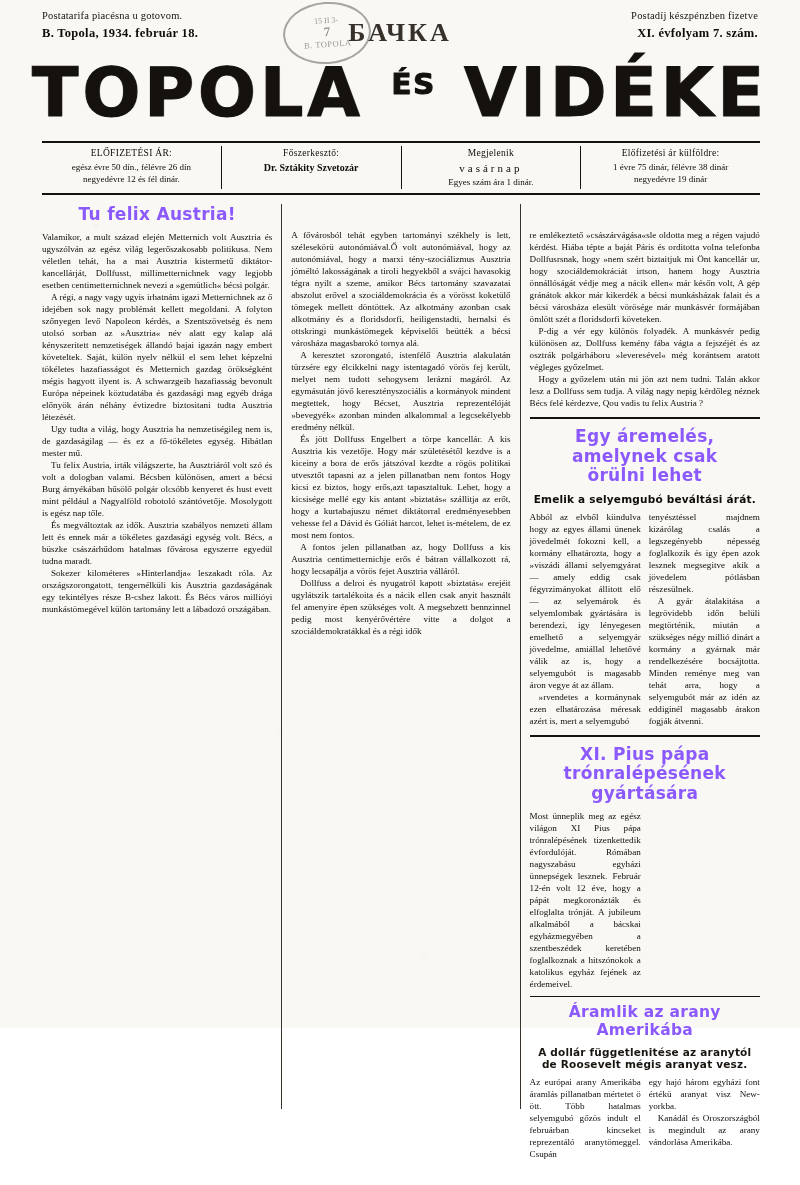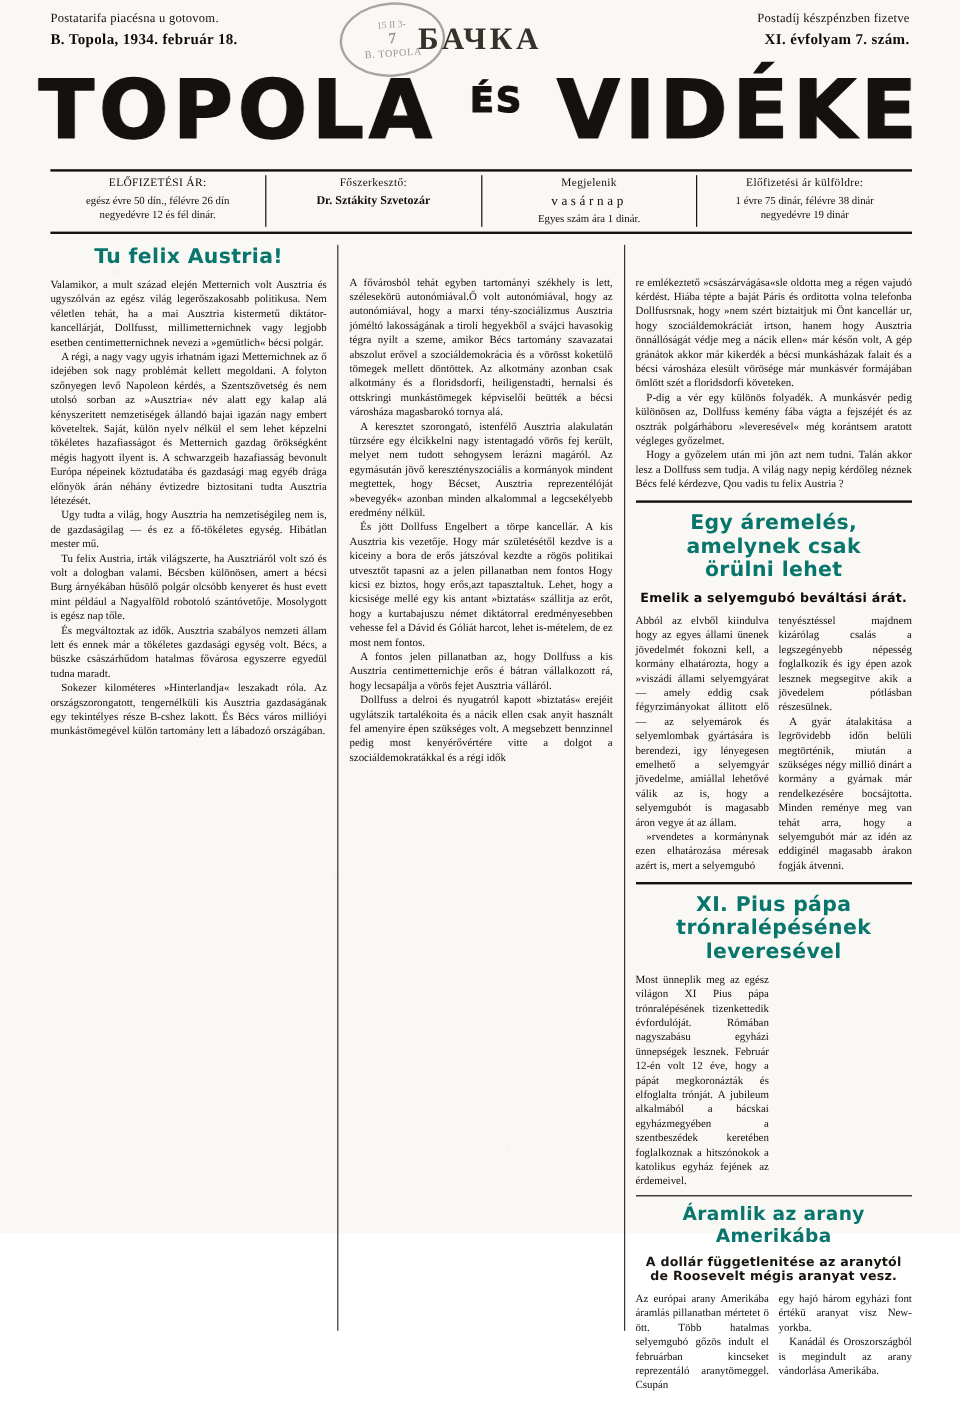--- a/index.html
+++ b/index.html
@@ -158,21 +158,21 @@
   .col.c3 { padding-right: 0; }
   .col.c2 { border-left: 1px solid #3c3730; border-right: 1px solid #3c3730; }
 
   .art-title {
     text-align: center;
     font-family: "DejaVu Sans", sans-serif;
     font-weight: bold;
     font-size: 17px;
     letter-spacing: .3px;
     margin: 0 0 7px 0;
-    color: #0f766e;
+    color: #8b5cf6;
   }
   .art-title.two-line { line-height: 1.15; }
   .art-sub {
     text-align: center;
     font-family: "DejaVu Sans", sans-serif;
     font-weight: bold;
     font-size: 10.5px;
     margin: 3px 0 6px 0;
     letter-spacing: .2px;
   }
@@ -302,21 +302,21 @@
         <div class="sub">
           <p class="tx">tenyésztéssel majdnem kizárólag csalás a legszegényebb népesség foglalkozik és igy épen azok lesznek megsegitve akik a jövedelem pótlásban részesülnek.</p>
           <p class="tx">A gyár átalakitása a legrövidebb időn belüli megtörténik, miután a szükséges négy millió dinárt a kormány a gyárnak már rendelkezésére bocsájtotta. Minden reménye meg van tehát arra, hogy a selyemgubót már az idén az eddiginél magasabb árakon fogják átvenni.</p>
         </div>
       </div>
 
       <hr class="rule">
 
       <h2 class="art-title two-line">
         <span>XI. Pius pápa trónralépésének</span><br>
-        <span>leveresével</span>
+        <span>gyártására</span>
       </h2>
 
       <div class="body-cols">
         <div class="sub">
           <p class="tx">Most ünneplik meg az egész világon XI Pius pápa trónralépésének tizenkettedik évfordulóját. Rómában nagyszabásu egyházi ünnepségek lesznek. Február 12-én volt 12 éve, hogy a pápát megkoronázták és elfoglalta trónját. A jubileum alkalmából a bácskai egyházmegyében a szentbeszédek keretében foglalkoznak a hitszónokok a katolikus egyház fejének az érdemeivel.</p>
         </div>
         <div class="sub">
           <p class="tx" style="visibility:hidden;">&nbsp;</p>
         </div>
       </div>

